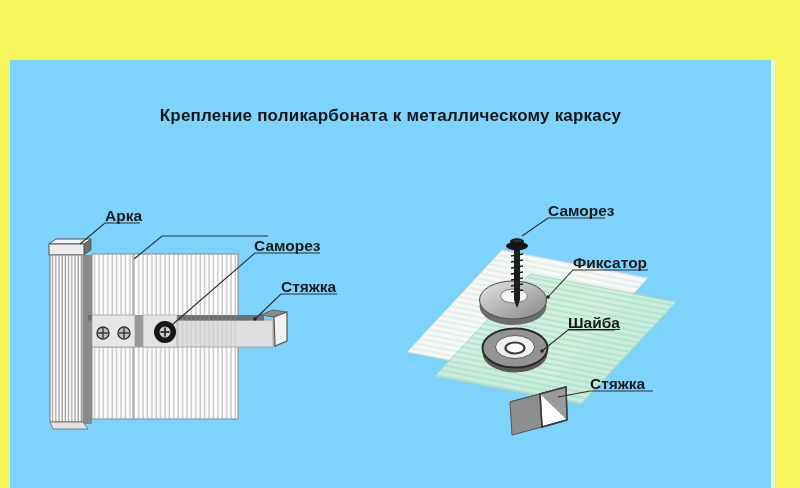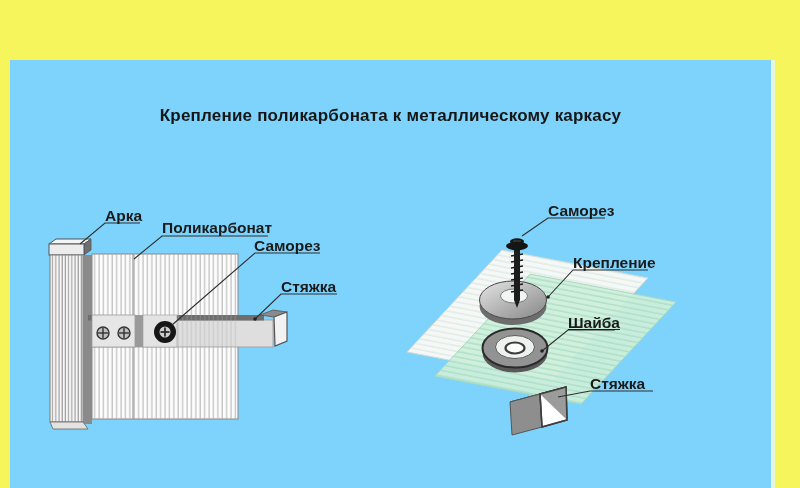--- a/index.html
+++ b/index.html
@@ -27,26 +27,25 @@
   .canvas{position:absolute;left:0;top:0;z-index:1;}
 </style>
 </head>
 <body>
 
 <div class="content">
 
   <div class="title">Крепление поликарбоната к металлическому каркасу</div>
 
   <div class="lbl" style="left:95px;top:148px;text-align:center;">Арка</div>
-  <div class="lbl" style="left:152px;top:160px;">Поликарбонат</div>
   <div class="lbl" style="left:244px;top:178px;">Саморез</div>
   <div class="lbl" style="left:271px;top:219px;">Стяжка</div>
 
   <div class="lbl" style="left:538px;top:143px;">Саморез</div>
-  <div class="lbl" style="left:563px;top:195px;">Крепление</div>
+  <div class="lbl" style="left:563px;top:195px;">Фиксатор</div>
   <div class="lbl" style="left:558px;top:255px;text-decoration:underline;">Шайба</div>
   <div class="lbl" style="left:580px;top:316px;">Стяжка</div>
 
   <svg class="canvas" width="761" height="462" viewBox="0 0 761 462">
     <defs>
       <pattern id="hatchLinesCol" width="3.2" height="8" patternUnits="userSpaceOnUse">
         <line x1="1" y1="0" x2="1" y2="8" stroke="#8f8f8f" stroke-width="1"></line>
       </pattern>
       <pattern id="hatchLinesPanel" width="4.4" height="8" patternUnits="userSpaceOnUse">
         <line x1="1" y1="0" x2="1" y2="8" stroke="#a9a9a9" stroke-width="0.9"></line>

